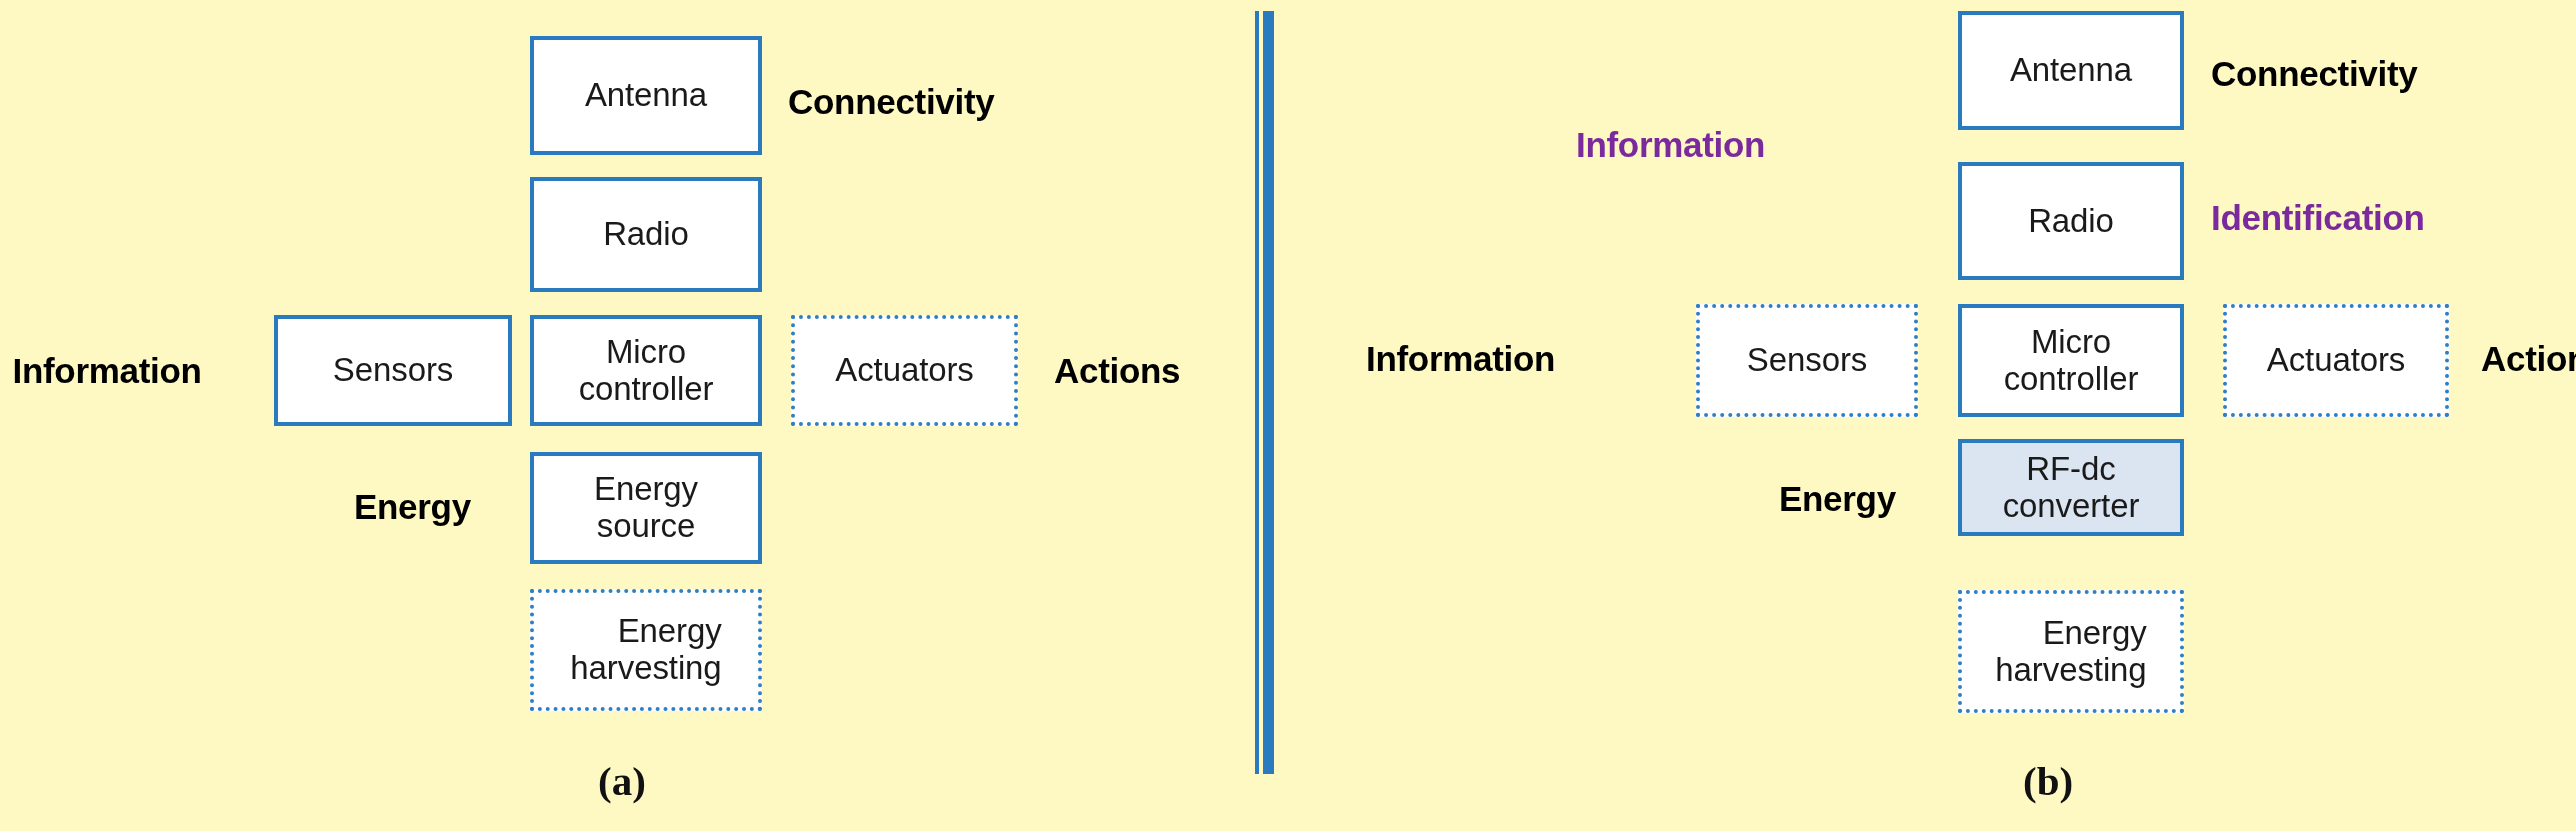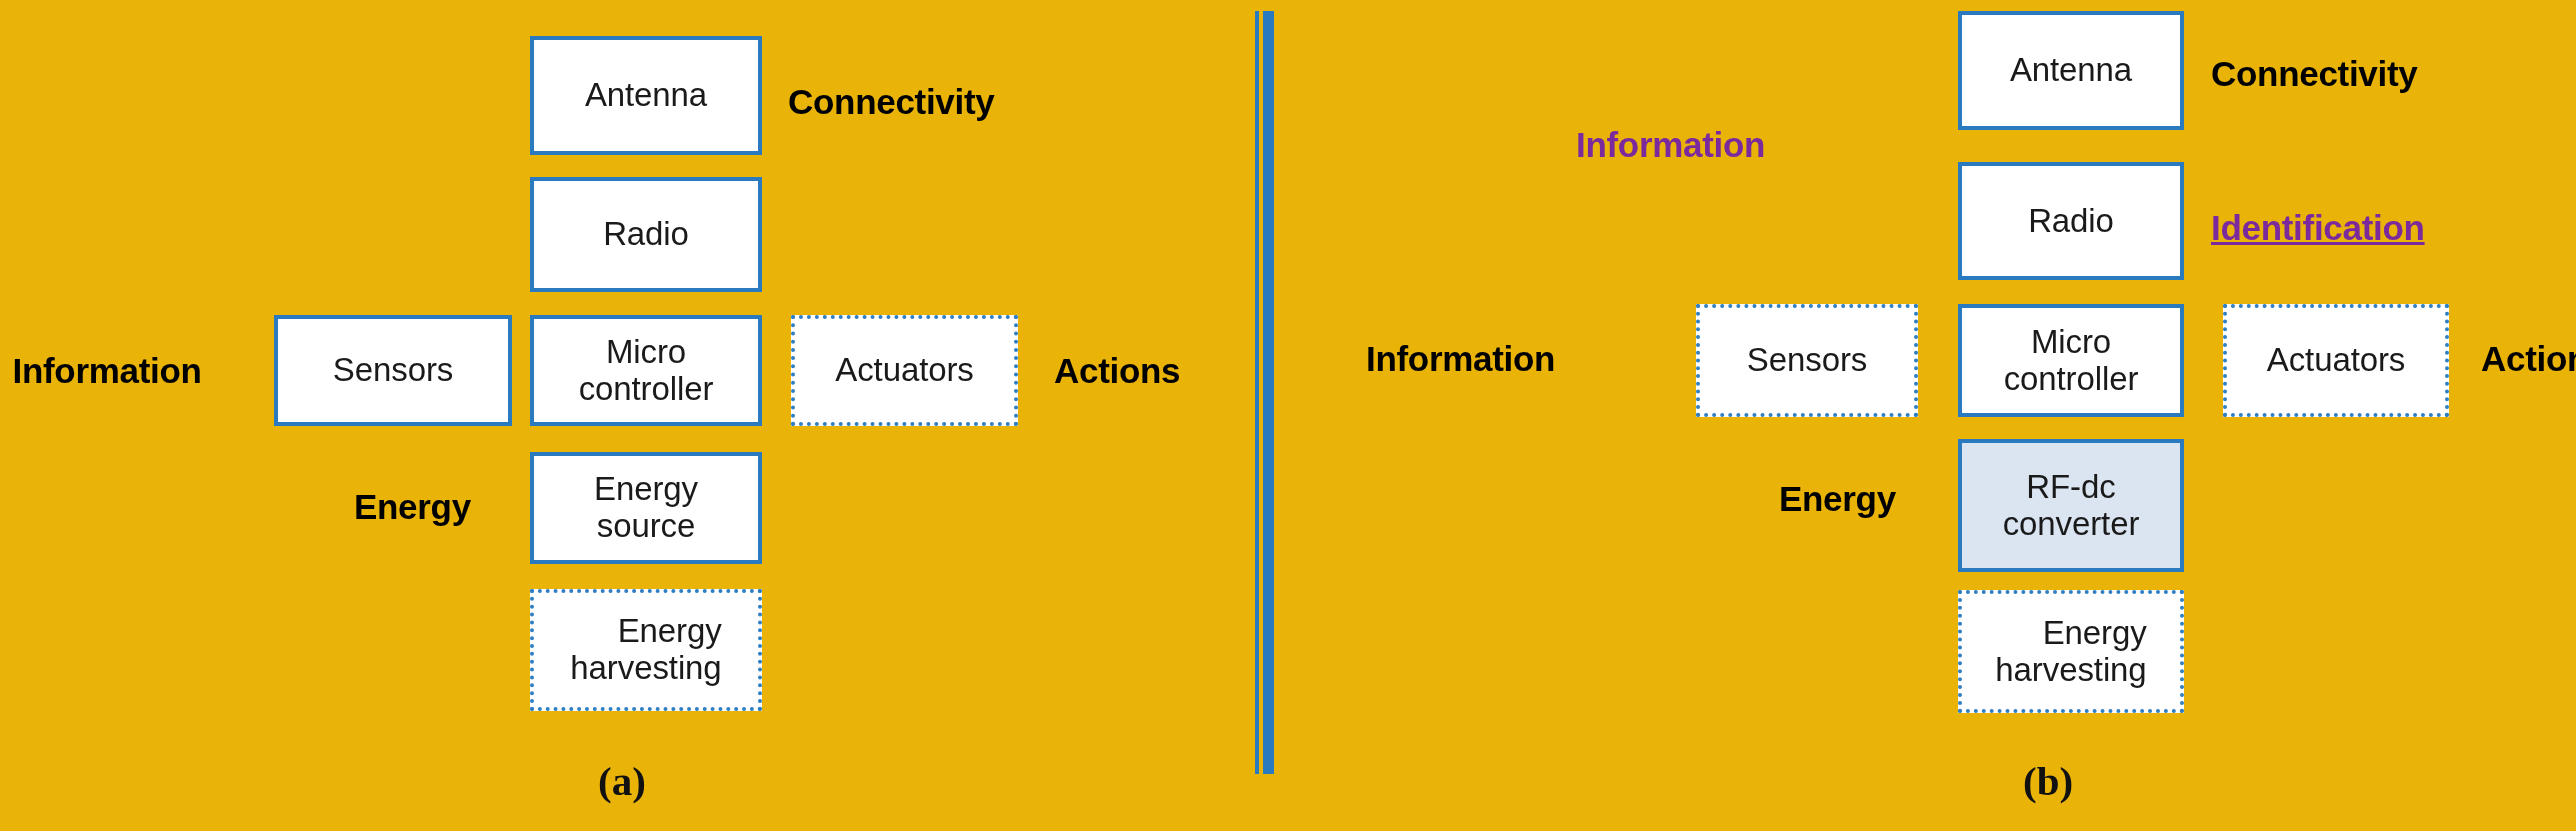--- a/index.html
+++ b/index.html
@@ -7,21 +7,21 @@
     padding: 0;
     background: #ffffff;
   }
   body {
     font-family: "Liberation Sans", sans-serif;
   }
   #canvas {
     position: relative;
     width: 2576px;
     height: 832px;
-    background: #eab308;
+    background: #fef9c3;
     overflow: hidden;
   }
   .panel {
     position: absolute;
     top: 0;
     height: 832px;
   }
   #panel-a { left: 0; width: 1259px; }
   #panel-b { left: 1278px; width: 1298px; }
 
@@ -167,35 +167,35 @@
 
     <div class="box solid" style="left:680px; top:304px; width:226px; height:113px;">
       <span class="box-label">Micro
 controller</span>
     </div>
 
     <div class="box dotted" style="left:945px; top:304px; width:226px; height:113px;">
       <span class="box-label">Actuators</span>
     </div>
 
-    <div class="box solid filled" style="left:680px; top:439px; width:226px; height:133px;">
+    <div class="box solid filled" style="left:680px; top:439px; width:226px; height:97px;">
       <span class="box-label">RF-dc
 converter</span>
     </div>
 
     <div class="box dotted" style="left:680px; top:590px; width:226px; height:123px;">
       <span class="box-label">Energy
 harvesting</span>
     </div>
 
     <div class="side-label lbl-black" style="left:933px; top:56px;">Connectivity</div>
 
     <div class="side-label lbl-purple" style="left:298px; top:127px;">Information</div>
 
-    <div class="side-label lbl-purple" style="left:933px; top:210px;text-decoration:underline;">Identification</div>
+    <div class="side-label lbl-purple" style="left:933px; top:200px;">Identification</div>
 
     <div class="side-label lbl-black" style="left:88px; top:341px;">Information</div>
 
     <div class="side-label lbl-black" style="left:1203px; top:341px;">Actions</div>
 
     <div class="side-label lbl-black" style="left:501px; top:481px;">Energy</div>
 
     <div class="caption" style="left:745px; top:757px;">(b)</div>
   </div>
 

